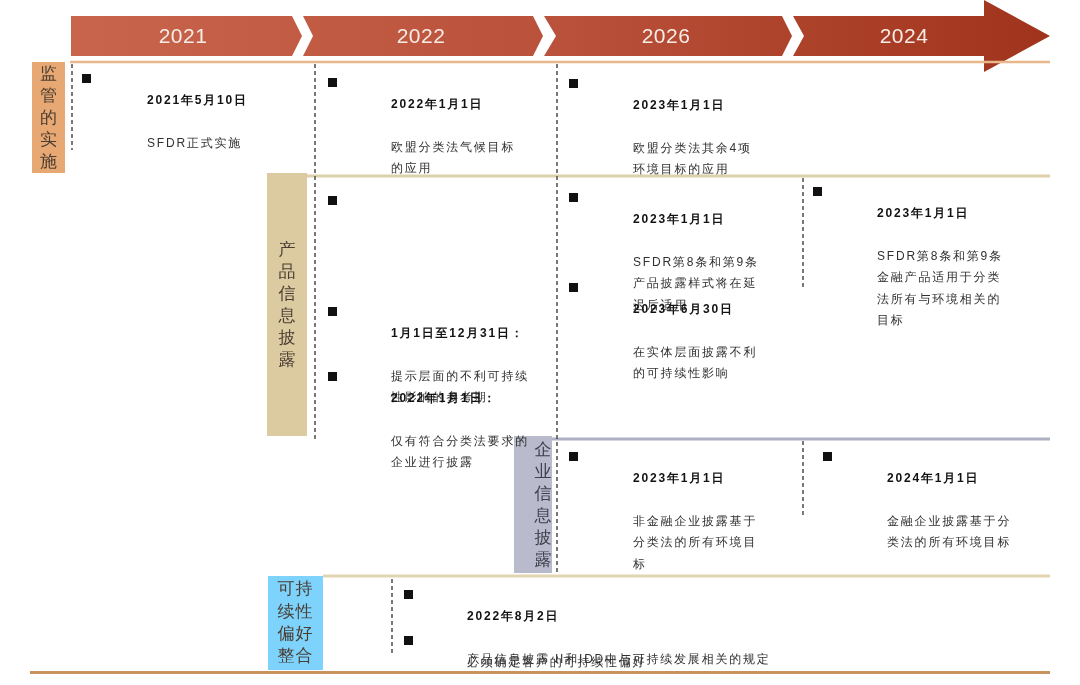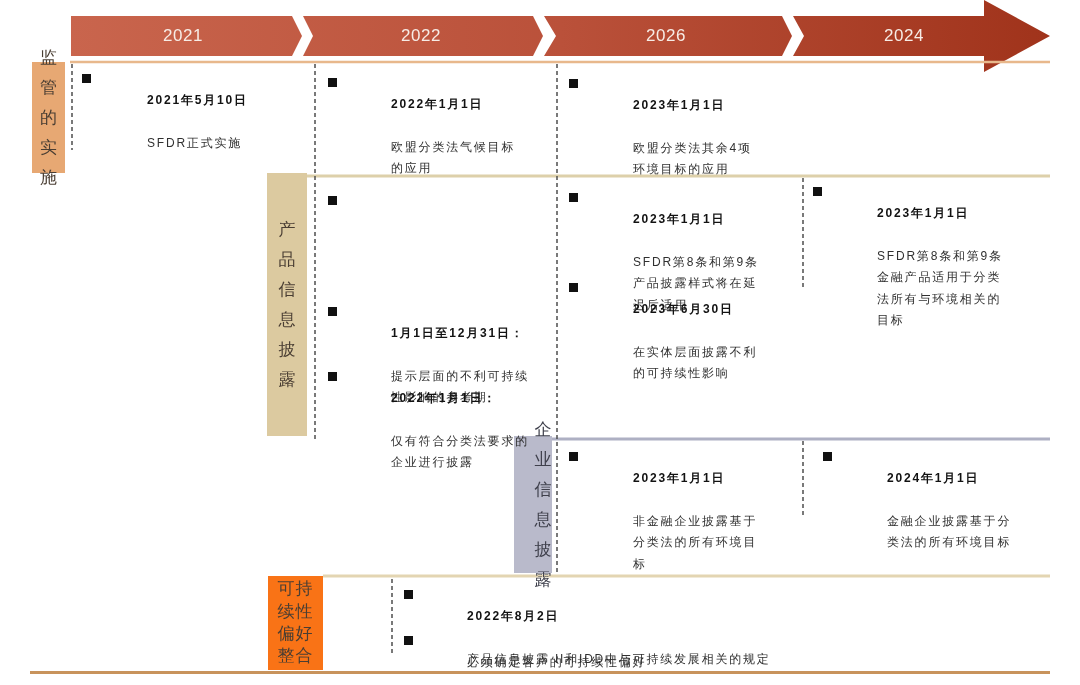--- a/index.html
+++ b/index.html
@@ -4,28 +4,28 @@
 <style>
   html, body { margin: 0; padding: 0; background: #ffffff; }
   #canvas {
     position: relative; width: 1080px; height: 685px; overflow: hidden;
     background: #ffffff;
     font-family: "Liberation Sans", "DejaVu Sans", sans-serif;
   }
   svg.graphics { position: absolute; left: 0; top: 0; }
   .year {
     position: absolute; top: 22px; width: 120px; margin-left: -60px;
-    text-align: center; color: #f7ece6; font-size: 17px; line-height: 28px;
+    text-align: center; color: #f7ece6; font-size: 21px; line-height: 28px;
     letter-spacing: 0.5px;
   }
   .label-box {
     position: absolute; display: flex; align-items: center; justify-content: center;
     color: #4a3e33; font-size: 17px;
   }
-  .label-box .vt { display: block; width: 18px; word-break: break-all; line-height: 30px; text-align: center; }
+  .label-box .vt { display: block; width: 18px; word-break: break-all; line-height: 22px; text-align: center; }
   .label-box .vt2 { display: block; width: 37px; word-break: break-all; line-height: 22.3px; text-align: center; letter-spacing: 1px; }
   .entry {
     position: absolute; font-size: 12px; line-height: 21.5px; letter-spacing: 1.8px;
     color: #303030; white-space: pre-line; margin-left: 36px;
   }
   .entry .date { font-weight: bold; color: #121212; white-space: nowrap; }
   .entry .txt { white-space: pre-line; }
   .entry .txt-bold { white-space: pre-line; font-weight: bold; color: #121212; margin-top: 4px; }
   .bullet { position: absolute; width: 9px; height: 9px; background: #111111; }
 </style>
@@ -71,21 +71,21 @@
 
   <div class="label-box" style="left: 32px; top: 62px; width: 33px; height: 111px; background: rgb(231, 168, 115);">
     <span class="vt">监管的实施</span>
   </div>
   <div class="label-box" style="left: 267px; top: 173px; width: 40px; height: 263px; background: rgb(220, 202, 160);">
     <span class="vt">产品信息披露</span>
   </div>
   <div class="label-box" style="left: 514px; top: 436px; width: 38px; height: 137px; color: rgb(63, 64, 76); background: rgb(185, 186, 203); justify-content: flex-end;">
     <span class="vt">企业信息披露</span>
   </div>
-  <div class="label-box" style="left: 268px; top: 576px; width: 55px; height: 94px; background: #f97316;">
+  <div class="label-box" style="left: 268px; top: 576px; width: 55px; height: 94px; background: #7dd3fc;">
     <span class="vt2">可持续性偏好整合</span>
   </div>
 
   <span class="bullet" style="left:82px;top:74px"></span>
   <div class="entry" style="left:111px;top:68px">
     <div class="date">2021年5月10日</div>
     <div class="txt">SFDR正式实施</div>
   </div>
 
   <span class="bullet" style="left:328px;top:78px"></span>

